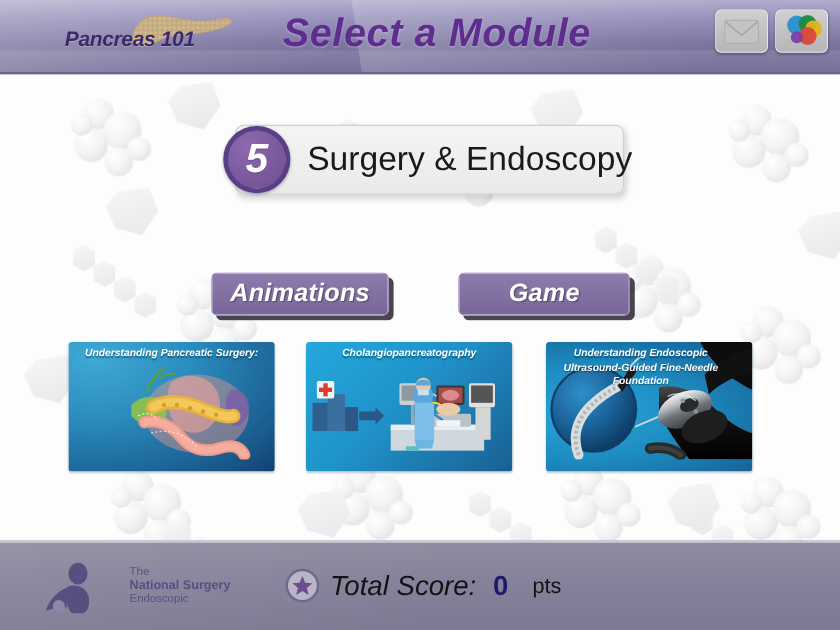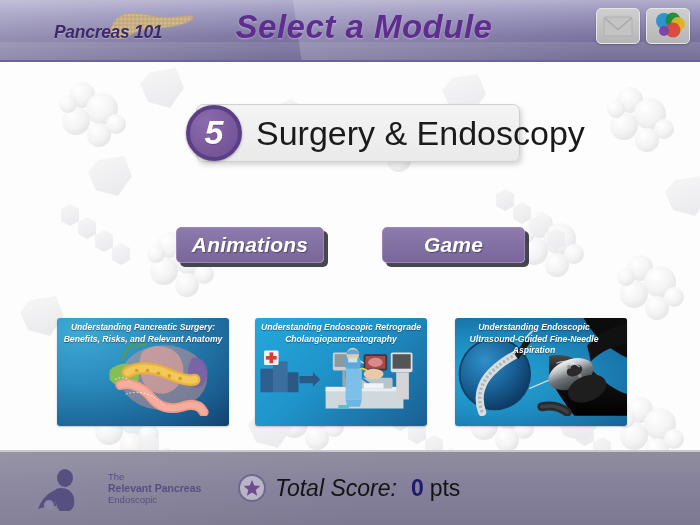--- a/index.html
+++ b/index.html
@@ -134,21 +134,21 @@
     color: #ffffff;
     line-height: 1;
     margin-top: -2px;
     text-shadow: 0 1px 1px rgba(0,0,0,0.22);
   }
   .module-title {
     position: absolute;
     left: 256px; top: 104px;
     height: 58px;
     display: flex; align-items: center;
-    font-size: 34px;
+    font-size: 28px;
     color: #1a1a1a;
     white-space: nowrap;
   }
 
   
   .tab-btn {
     position: absolute;
     top: 227px;
     height: 36px;
     border-radius: 5px;
@@ -171,21 +171,20 @@
 
   
   .thumb {
     position: absolute;
     top: 285px;
     width: 172px; height: 108px;
     border-radius: 3px;
     overflow: hidden;
     cursor: pointer;
     box-shadow: 0 1px 2px rgba(0,0,0,0.22);
-    margin-top: 33px;
   }
   .thumb.t1 { left: 57px; }
   .thumb.t2 { left: 255px; }
   .thumb.t3 { left: 455px; }
 
   .thumb-bg { position: absolute; inset: 0; }
   .thumb.t1 .thumb-bg {
     background: radial-gradient(ellipse at 12% 12%, #3fa9d4 0%, #2b8cbe 38%, #1b5f92 78%, #12416f 100%);
   }
   .thumb.t2 .thumb-bg {
@@ -265,23 +264,23 @@
     white-space: nowrap;
     font-style: italic;
   }
   .score-value {
     font-size: 23px;
     font-weight: bold;
     color: #1c1a6e;
     margin-left: 14px;
   }
   .score-unit {
-    font-size: 23px;
+    font-size: 18px;
     color: #131313;
-    margin-left: 6px;
+    margin-left: 20px;
   }
 </style>
 </head>
 <body>
 
 <div id="app">
 
   <svg class="bg-watermarks" width="700" height="525" viewBox="0 0 700 525">
     <defs>
       <radialGradient id="cellg" cx="34%" cy="30%" r="70%">
@@ -411,21 +410,20 @@
       <circle cx="112" cy="61" r="2" fill="#d99c25"></circle>
       <circle cx="124" cy="64" r="2" fill="#d99c25"></circle>
       <circle cx="136" cy="67" r="2" fill="#d99c25"></circle>
       <path d="M70,74 C82,70 96,78 104,88 C112,98 124,102 138,98 C150,94 158,96 162,104" fill="none" stroke="#f09b86" stroke-width="11" stroke-linecap="round"></path>
       <path d="M70,74 C82,70 96,78 104,88 C112,98 124,102 138,98 C150,94 158,96 162,104" fill="none" stroke="#f5ada0" stroke-width="7" stroke-linecap="round"></path>
       <path d="M64,68 C72,64 78,66 82,72" fill="none" stroke="#ffffff" stroke-width="1" stroke-dasharray="2,2" opacity="0.85"></path>
       <path d="M76,84 C96,78 110,88 118,96" fill="none" stroke="#ffffff" stroke-width="1" stroke-dasharray="2,2" opacity="0.75"></path>
     </svg>
     <div class="thumb-caption">
       <div>Understanding Pancreatic Surgery:</div>
-      <div>Benefits, Risks, and Relevant Anatomy</div>
     </div>
   </div>
 
   <div class="thumb t2">
     <div class="thumb-bg"></div>
     <svg class="thumb-art" viewBox="0 0 190 108">
       <rect x="6" y="56" width="14" height="26" fill="#2f5f8e"></rect>
       <rect x="20" y="48" width="16" height="34" fill="#3a6f9f"></rect>
       <rect x="36" y="60" width="12" height="22" fill="#2b5884"></rect>
       <rect x="10" y="36" width="16" height="16" rx="1.5" fill="#f2f2f2"></rect>
@@ -452,21 +450,20 @@
       <rect x="100" y="56" width="18" height="34" fill="#7cc0ea"></rect>
       <path d="M100,90 L118,90 L116,98 L102,98 Z" fill="#6fb5e3"></path>
       <circle cx="108" cy="40" r="7" fill="#e8c9a8"></circle>
       <path d="M101,40 C101,33 115,33 115,40 Z" fill="#5ca8dd"></path>
       <rect x="103" y="44" width="10" height="5" fill="#c7e4f5"></rect>
       <ellipse cx="131" cy="62" rx="11" ry="6" fill="#e8c9a8"></ellipse>
       <path d="M120,72 L142,72 L142,78 L120,78 Z" fill="#f0f4f6"></path>
       <path d="M92,96 L104,96 L104,100 L92,100 Z" fill="#5fbfc9"></path>
     </svg>
     <div class="thumb-caption">
-      <div>Understanding Endoscopic Retrograde</div>
       <div>Cholangiopancreatography</div>
     </div>
   </div>
 
   <div class="thumb t3">
     <div class="thumb-bg"></div>
     <svg class="thumb-art" viewBox="0 0 190 108">
       <path d="M190,0 L190,44 C168,34 150,16 142,0 Z" fill="#0c0c0c"></path>
       <path d="M146,30 C160,16 176,8 190,6 L190,28 C176,30 160,38 150,48 Z" fill="#111111"></path>
       <circle cx="44" cy="62" r="40" fill="#0f3d66"></circle>
@@ -501,35 +498,35 @@
       <ellipse cx="132" cy="58" rx="9" ry="6" transform="rotate(-22 132 58)" fill="#2a2a2a"></ellipse>
       <circle cx="126" cy="54" r="2.2" fill="#8e949a"></circle>
       <circle cx="138" cy="64" r="2" fill="#8e949a"></circle>
       <path d="M112,50 C120,46 130,48 138,54" stroke="#e8ecee" stroke-width="1.4" fill="none" opacity="0.7"></path>
       <path d="M96,98 C106,96 116,98 124,104" stroke="#2a2a2a" stroke-width="10" fill="none" stroke-linecap="round"></path>
       <path d="M96,98 C106,96 116,98 124,104" stroke="#4a4a4a" stroke-width="4" fill="none" stroke-linecap="round" opacity="0.7"></path>
     </svg>
     <div class="thumb-caption">
       <div>Understanding Endoscopic</div>
       <div>Ultrasound-Guided Fine-Needle</div>
-      <div>Aspiration</div>
+      <div>Foundation</div>
     </div>
   </div>
 
   <div class="footer">
     <div class="npf-logo">
       <svg class="npf-mark" viewBox="0 0 46 44">
         <ellipse cx="29" cy="10" rx="8" ry="9" fill="#565080"></ellipse>
         <path d="M20,21 C27,18 36,21 38,30 C39,37 37,42 33,43 L24,43 C20,40 18,30 20,21 Z" fill="#565080"></path>
         <path d="M2,41 C6,30 14,23 22,21 C20,26 19,32 20,38 C14,38 7,39 2,41 Z" fill="#565080"></path>
         <circle cx="13" cy="37" r="5" fill="#8c88a8"></circle>
       </svg>
       <div class="npf-text">
         <div class="l1">The</div>
-        <div class="l2">Relevant Pancreas</div>
+        <div class="l2">National Surgery</div>
         <div class="l3">Endoscopic</div>
       </div>
     </div>
 
     <div class="score-wrap">
       <div class="star-badge">
         <svg width="18" height="18" viewBox="0 0 18 18">
           <polygon points="9,1 11.3,6.6 17.3,7 12.7,10.9 14.2,16.8 9,13.5 3.8,16.8 5.3,10.9 0.7,7 6.7,6.6" fill="#6d4b8f"></polygon>
         </svg>
       </div>

